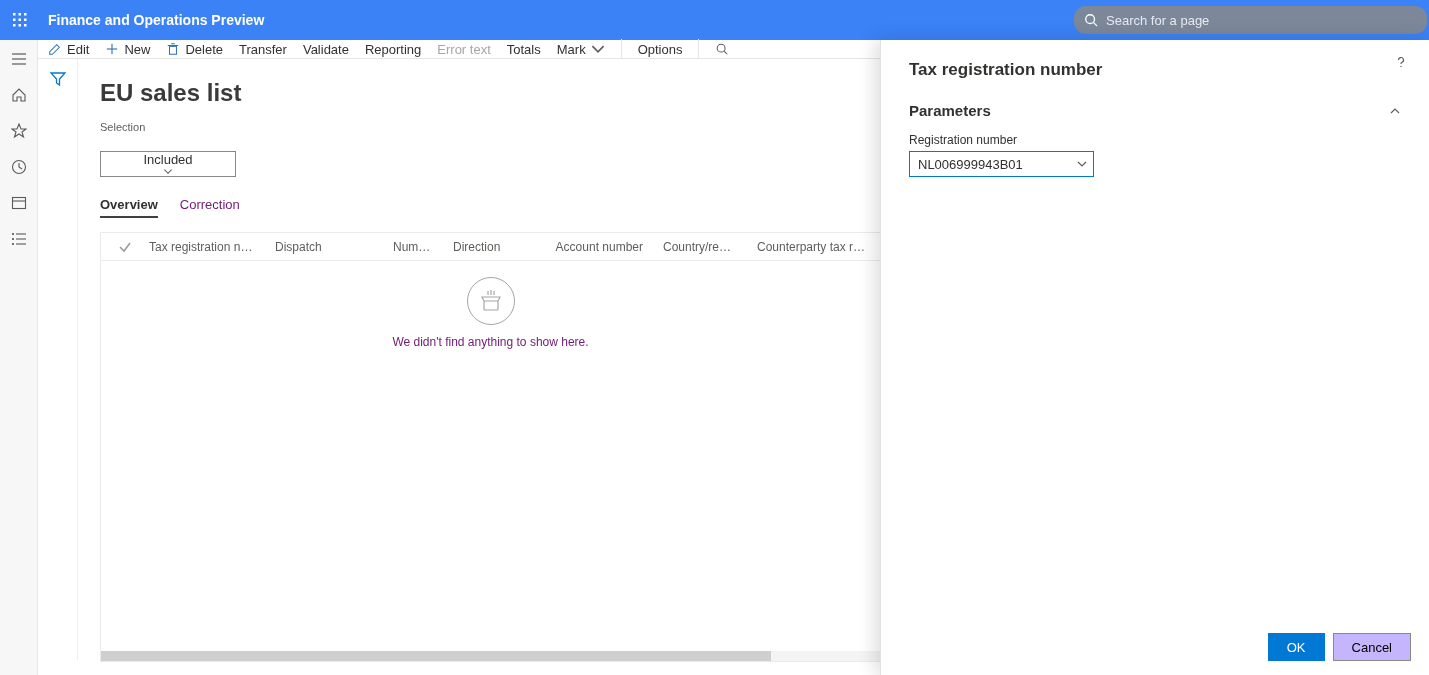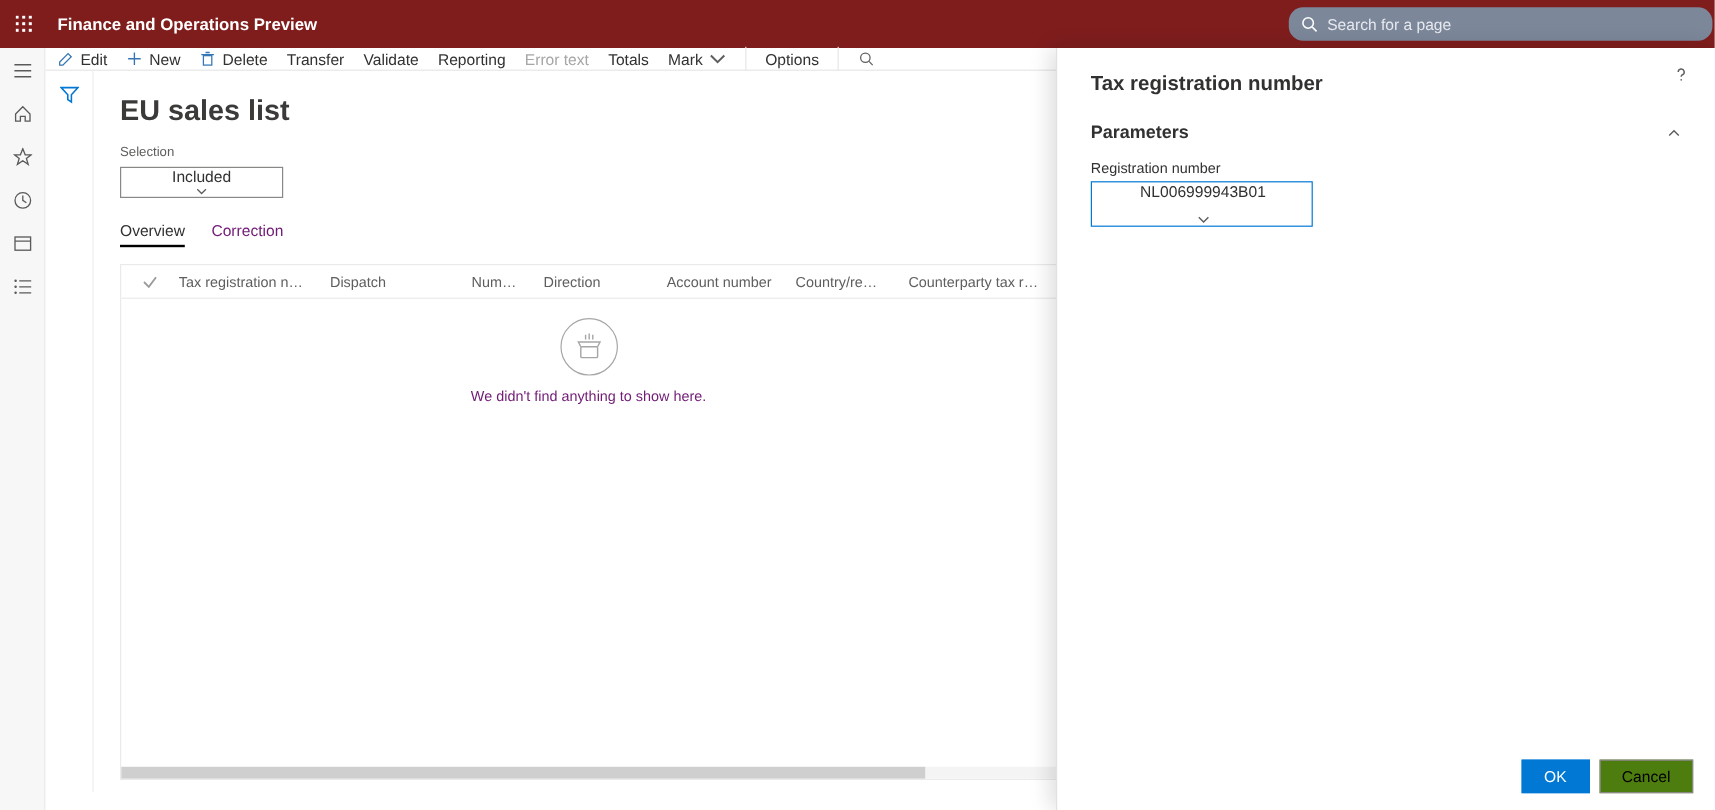--- a/index.html
+++ b/index.html
@@ -1,41 +1,41 @@
 <!DOCTYPE html>
 <html><head>
 <meta charset="utf-8">
 <style>
 * { box-sizing: border-box; margin: 0; padding: 0; font-family: "Segoe UI", Arial, sans-serif; }
 html, body { width: 1429px; height: 675px; overflow: hidden; background: #fff; }
-.topbar { height: 40px; background: #7f1d1d; display: flex; align-items: center; color: #fff; }
+.topbar { height: 40px; background: #3b82f6; display: flex; align-items: center; color: #fff; }
 .waffle { width: 40px; height: 40px; display: flex; align-items: center; justify-content: center; }
 .app-title { font-size: 14px; font-weight: 600; padding-left: 8px; }
 .search-wrap { margin-left: auto; margin-right: 0; width: 355px; padding-right: 2px; }
 .searchbox { height: 28px; background: #7c879a; border-radius: 12px; display: flex; align-items: center; padding: 0 10px; width: 100%; }
 .searchbox input { border: none; background: transparent; outline: none; color: #fff; font-size: 13px; flex: 1; margin-left: 8px; }
 .searchbox input::placeholder { color: #e6e9ef; }
 .below-top { height: 635px; display: flex; }
 .leftrail { width: 38px; background: #f7f7f7; border-right: 1px solid #e6e6e6; display: flex; flex-direction: column; align-items: center; padding-top: 10px; gap: 18px; }
 .leftrail .icon { width: 18px; height: 18px; color: #5a5a5a; display:flex; align-items:center; justify-content:center; }
 .centerarea { flex: 1; min-width: 0; background: #fff; position: relative; }
 .actionbar { height: 19px; border-bottom: 1px solid #e6e6e6; display: flex; align-items: center; padding: 0 10px; gap: 16px; }
 .actionbar .act { font-size: 13px; color: #323130; display: flex; align-items: center; gap: 5px; }
 .actionbar .act.muted { color: #a6a6a6; }
 .actionbar .sep { width: 1px; height: 20px; background: #e6e6e6; }
 .actionbar .act svg { width: 14px; height: 14px; }
 .content { display: flex; height: calc(100% - 34px); }
 .filtercol { width: 40px; border-right: 1px solid #eee; display: flex; align-items: flex-start; justify-content: center; padding-top: 12px; }
 .mainpanel { flex: 1; padding: 20px 0 0 22px; min-width: 0; }
 .pagetitle { font-size: 24px; font-weight: 600; color: #3b3a39; margin-bottom: 14px; }
-.selection-label { font-size: 11px; color: #605e5c; margin-bottom: 6px; }
+.selection-label { font-size: 11px; color: #605e5c; margin-bottom: 18px; }
 .select { width: 136px; height: 26px; border: 1px solid #8a8886; background: #fff; display: flex; align-items: center; justify-content: space-between; padding: 0 8px; font-size: 13px; color: #323130; flex-direction: column; }
 .tabs { display: flex; gap: 22px; margin-top: 20px; border-bottom: 0; }
 .tab { font-size: 13px; color: #701a75; padding-bottom: 4px; }
-.tab.active { color: #323130; border-bottom: 2px solid #000000; }
+.tab.active { color: #323130; border-bottom: 2px solid #404040; font-weight: bold; }
 .grid { margin-top: 14px; border: 1px solid #eaeaea; border-right: none; height: 430px; position: relative; overflow:hidden;}
 .gridhead { height: 28px; border-bottom: 1px solid #eaeaea; display: flex; align-items: center; font-size: 12px; color: #605e5c; padding-left: 10px; gap: 0; }
 .col { padding: 0 10px; white-space: nowrap; overflow:hidden; text-overflow:ellipsis;}
 .c-check { width: 28px; padding:0; display:flex; justify-content:center;}
 .c-tax { width: 126px; }
 .c-disp { width: 118px; }
 .c-num { width: 60px; text-align: right; }
 .c-dir { width: 100px; }
 .c-acc { width: 110px; text-align:right;}
 .c-ctry { width: 94px; }
@@ -45,23 +45,23 @@
 .empty-text { font-size: 12px; color: #701a75; }
 .hscroll { position:absolute; left:0; right:0; bottom:0; height:10px; background:#f4f4f4;}
 .hscroll::before{content:""; display:block; height:10px; width:86%; background:#cfcfcf;}
 .rightpanel { width: 549px; background: #fff; border-left: 1px solid #e1e1e1; display: flex; flex-direction: column; box-shadow: -4px 0 18px rgba(0,0,0,0.15); z-index:5;}
 .rp-head { display: flex; align-items: flex-start; justify-content: space-between; padding: 14px 20px 0 28px; }
 .rp-title { font-size: 17px; font-weight: 600; color: #323130; margin-top: 6px;}
 .rp-help { color: #605e5c; }
 .rp-body { flex: 1; padding: 22px 28px; }
 .section-head { display: flex; justify-content: space-between; align-items: center; font-size: 15px; font-weight: 600; color: #323130; margin-bottom: 14px; }
 .field-label { font-size: 12px; color: #323130; margin-bottom: 4px; }
-.input-dd { width: 185px; height: 38px; border: 1px solid #0078d4; display: flex; align-items: center; justify-content: space-between; padding: 0 6px 0 8px; font-size: 13px; color: #323130; flex-direction: column; }
+.input-dd { width: 185px; height: 26px; border: 1px solid #0078d4; display: flex; align-items: center; justify-content: space-between; padding: 0 6px 0 8px; font-size: 13px; color: #323130; }
 .rp-foot { padding: 14px 18px; display: flex; justify-content: flex-end; gap: 8px; }
-.btn { height: 28px; padding: 0 18px; font-size: 13px; border: 1px solid #8a8886; background: #4d7c0f; display:flex; align-items:center;}
+.btn { height: 28px; padding: 0 18px; font-size: 13px; border: 1px solid #8a8886; background: #c4b5fd; display:flex; align-items:center;}
 .btn.primary { background: #0078d4; border-color: #0078d4; color: #fff; }
 svg { display:block; }
 </style>
 </head>
 <body>
 
 <div class="topbar">
   <div class="waffle">
     <svg width="14" height="14" viewBox="0 0 14 14">
         <g fill="#fff">

